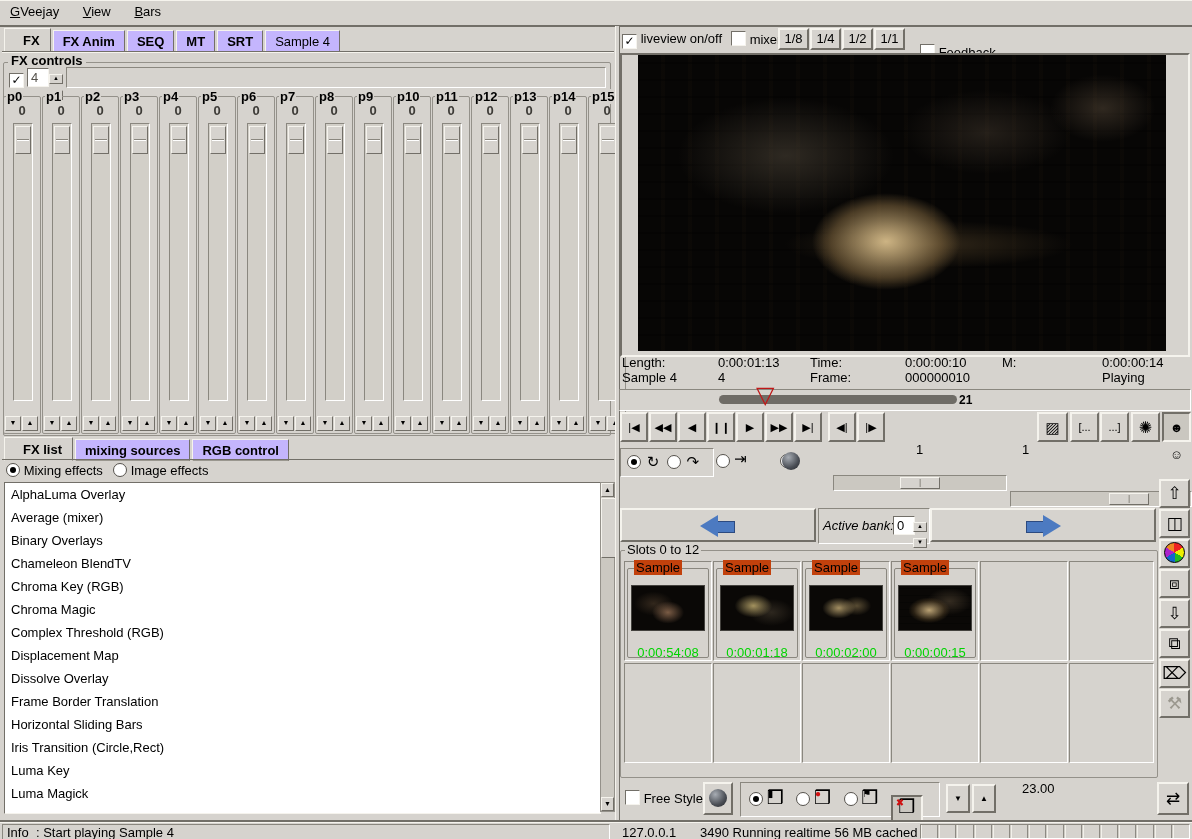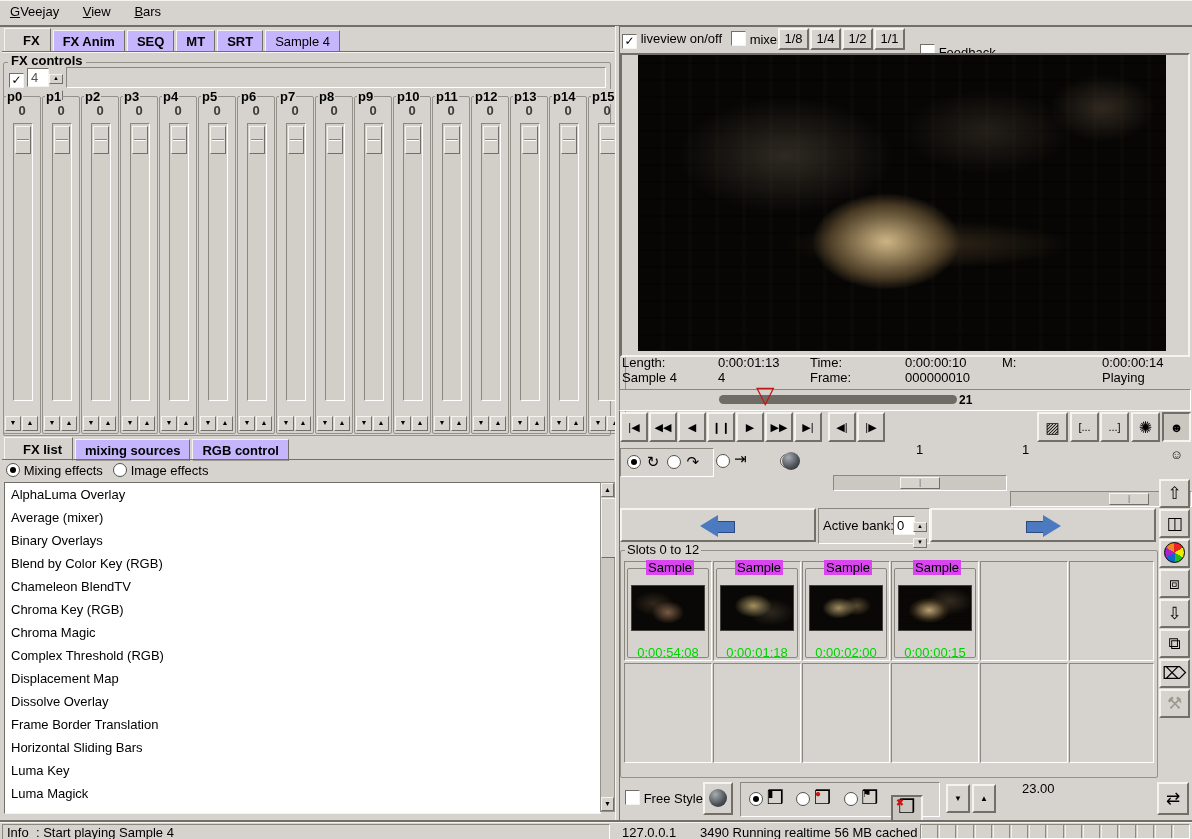--- a/index.html
+++ b/index.html
@@ -79,21 +79,21 @@
   .barrow.l::after{left:0;border-right:18px solid #4c7ac1;}
   .barrow.r::before{left:1px;}
   .barrow.r::after{right:0;border-left:18px solid #4c7ac1;}
   .globe{display:inline-block;width:18px;height:18px;border-radius:50%;vertical-align:-4px;
          background:radial-gradient(circle at 35% 30%, #a8adb4, #4a4e55 60%, #26282c 95%);}
   .cubewrap{position:relative;display:inline-block;width:24px;height:22px;font-size:19px;line-height:20px;}
   .cubewrap .mark{position:absolute;left:1px;top:-4px;font-size:10px;}
   
   .cell{position:absolute;width:88px;height:100px;border:1px solid;border-color:#8a877f #fff #fff #8a877f;background:#d6d3ce;box-sizing:border-box;}
   .sampleframe{position:absolute;left:2px;top:6px;right:2px;bottom:2px;border:1px solid #8a877f;border-radius:2px;}
-  .sampleframe .slab{position:absolute;top:-9px;left:18px;background:#d946ef;padding:0 2px;}
+  .sampleframe .slab{position:absolute;top:-9px;left:6px;background:#c2410c;padding:0 2px;}
   .sideicons .btn{display:block;width:31px;height:29px;margin-bottom:1px;font-size:17px;line-height:26px;}
   .wheel{display:inline-block;width:19px;height:19px;border-radius:50%;border:1px solid #000;vertical-align:-4px;
          background:conic-gradient(#e22 0 60deg,#ee0 60deg 120deg,#2b2 120deg 180deg,#16c 180deg 240deg,#a2c 240deg 300deg,#e82 300deg 360deg);}
   
   #statusbar{position:absolute;left:0;top:820px;width:1192px;height:19px;border-top:2px solid;border-color:#726f68;box-shadow:0 1px 0 #f5f3ed inset;}
   .seg{background:repeating-linear-gradient(90deg,#f2f0ea 0 1px,#d6d3ce 1px 16px,#8d8a83 16px 17px,#cfccc5 17px 18px);}
   .hslider{position:relative;background:#cbc8c1;border:1px solid;border-color:#8a877f #fff #fff #8a877f;height:14px;}
   .hslider .hh{position:absolute;top:1px;width:38px;height:10px;background:#d6d3ce;border:1px solid;border-color:#f5f3ed #726f68 #726f68 #f5f3ed;text-align:center;font-size:8px;line-height:9px;color:#6a675f;}
 </style>
 </head>
@@ -332,29 +332,29 @@
   <div class="abs" style="left:113px;top:463px;">
     <span class="rb"></span>
     <span>Image effects</span>
   </div>
 
   <div id="fxlist">
 
   <div class="fxrow">AlphaLuma Overlay</div>
       <div class="fxrow">Average (mixer)</div>
       <div class="fxrow">Binary Overlays</div>
-      <div class="fxrow">Blend by Color Key (RGB)</div>
       <div class="fxrow">Chameleon BlendTV</div>
       <div class="fxrow">Chroma Key (RGB)</div>
       <div class="fxrow">Chroma Magic</div>
       <div class="fxrow">Complex Threshold (RGB)</div>
       <div class="fxrow">Displacement Map</div>
       <div class="fxrow">Dissolve Overlay</div>
       <div class="fxrow">Frame Border Translation</div>
       <div class="fxrow">Horizontal Sliding Bars</div>
+      <div class="fxrow">Iris Transition (Circle,Rect)</div>
       <div class="fxrow">Luma Key</div>
       <div class="fxrow">Luma Magick</div>
     </div>
   <div class="vscroll">
     <span class="btn" style="position:absolute;top:0;left:0;">▲</span>
     <div class="thumbv"></div>
     <span class="btn" style="position:absolute;bottom:0;left:0;">▼</span>
   </div>
 
   
@@ -436,21 +436,21 @@
     </div>
   <span class="abs" style="left:1022px;top:442px;">1</span>
   <div class="hslider abs" style="left:1010px;top:460px;width:180px;">
       <div class="hh" style="left:98px;">❘</div>
     </div>
 
   
 
   <span class="btn abs" style="left:620px;top:508px;width:196px;height:34px;line-height:30px;"><span class="barrow l" style="margin-top:5px;"></span></span>
   <div class="abs tsunk" style="left:818px;top:508px;width:110px;height:34px;">
-    <span style="position:absolute;left:4px;top:9px;">Active bank:</span>
+    <span style="position:absolute;left:4px;top:9px;font-style:italic;">Active bank:</span>
     <span class="spin" style="position:absolute;left:74px;top:7px;width:14px;">0</span>
     <span class="spinarrows" style="position:absolute;left:94px;top:7px;"><span class="btn">▲</span><span class="btn">▼</span></span>
   </div>
   <span class="btn abs" style="left:930px;top:508px;width:226px;height:34px;line-height:30px;"><span class="barrow r" style="margin-top:5px;"></span></span>
 
   
   <div class="abs etch" style="left:620px;top:550px;width:536px;height:226px;">
     <span style="position:absolute;top:-9px;left:4px;background:#d6d3ce;padding:0 2px;">Slots 0 to 12</span>
 
     <div class="cell" style="left:3px;top:10px;">

